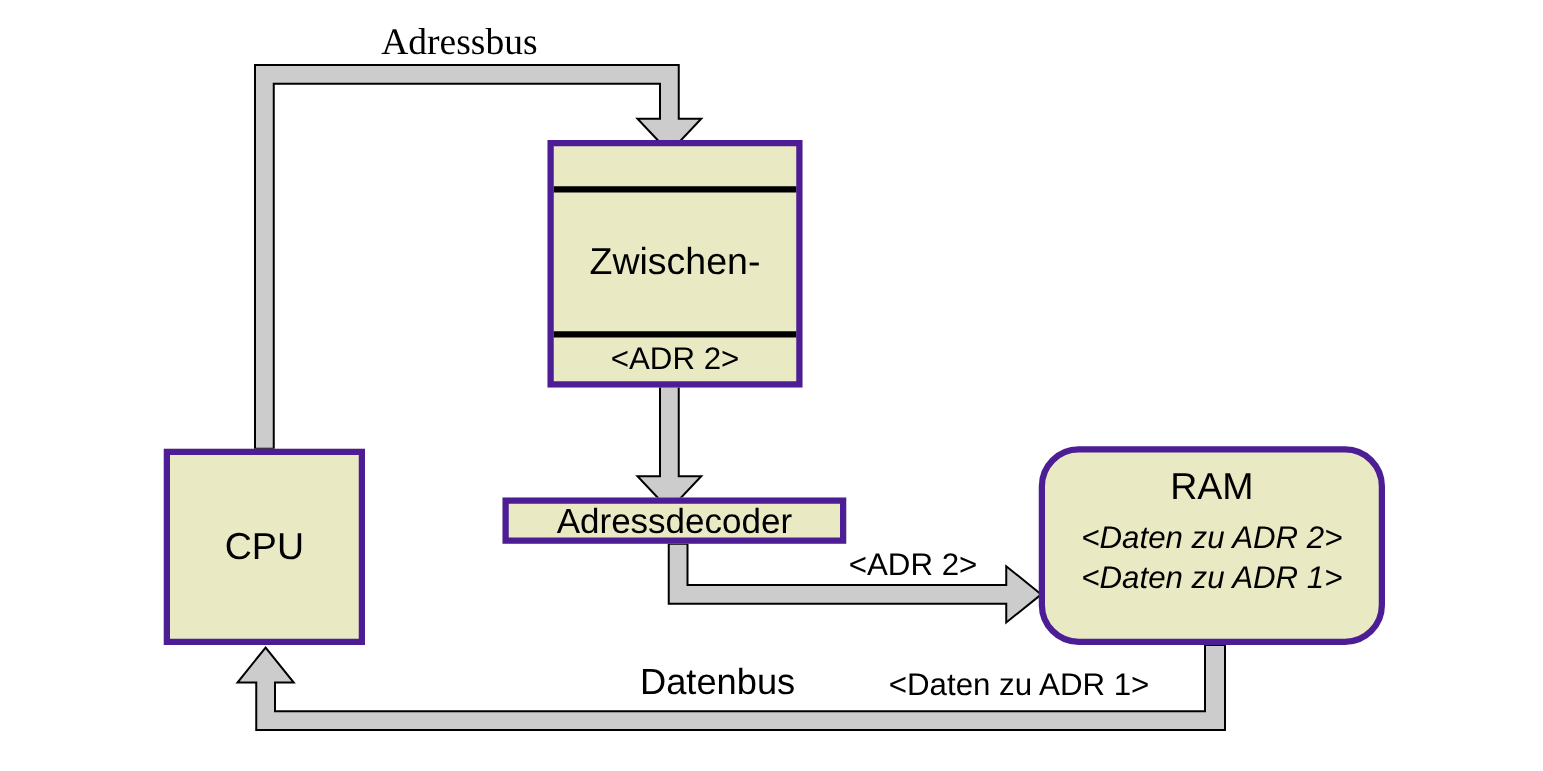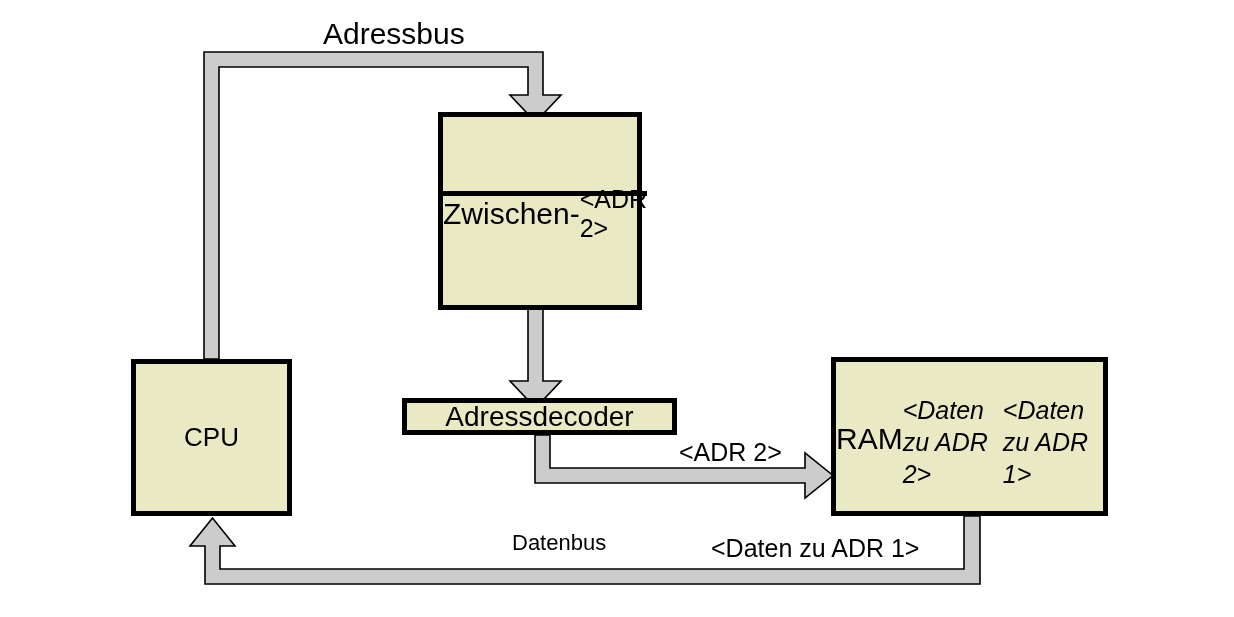--- a/index.html
+++ b/index.html
@@ -26,24 +26,24 @@
   }
   .bus-path {
     fill: #cccccc;
     stroke: #000000;
     stroke-width: 1.6;
     stroke-linejoin: miter;
   }
   .node-box {
     position: absolute;
     background: #e9eac4;
-    border: 5px solid #000000;
+    border: 5px solid #4c1d95;
     box-sizing: border-box;
     display: flex;
-    flex-direction: row;
+    flex-direction: column;
     align-items: center;
     justify-content: center;
     color: #000000;
   }
   .node-box .row {
     width: 100%;
     display: flex;
     align-items: center;
     justify-content: center;
     box-sizing: border-box;
@@ -56,21 +56,21 @@
     color: #000000;
     white-space: nowrap;
     line-height: 1;
   }
   
   #cpu-box {
     left: 131px;
     top: 359px;
     width: 161px;
     height: 157px;
-    font-size: 26px;
+    font-size: 30px;
   }
   
   #zwischenspeicher-box {
     left: 438px;
     top: 112px;
     width: 204px;
     height: 198px;
     padding: 0;
     justify-content: flex-start;
   }
@@ -97,44 +97,46 @@
   }
   
   #ram-box {
     left: 831px;
     top: 357px;
     width: 277px;
     height: 159px;
     font-size: 25px;
     justify-content: flex-start;
     padding-top: 11px;
+    border-radius: 32px;
   }
   #ram-title {
     font-size: 30px;
     margin-bottom: 7px;
   }
   #ram-line-1, #ram-line-2 {
     line-height: 1.28;
     font-style: italic;
   }
   
   #label-adressbus {
-    left: 323px;
+    left: 305px;
     top: 19px;
     font-size: 30px;
+    font-family: Liberation Serif, serif;
   }
   #label-adr2-arrow {
     left: 679px;
     top: 440px;
     font-size: 25px;
   }
   #label-datenbus {
     left: 512px;
     top: 532px;
-    font-size: 22px;
+    font-size: 29px;
   }
   #label-daten-adr1 {
     left: 711px;
     top: 536px;
     font-size: 25px;
   }
 </style>
 </head>
 <body>
 

